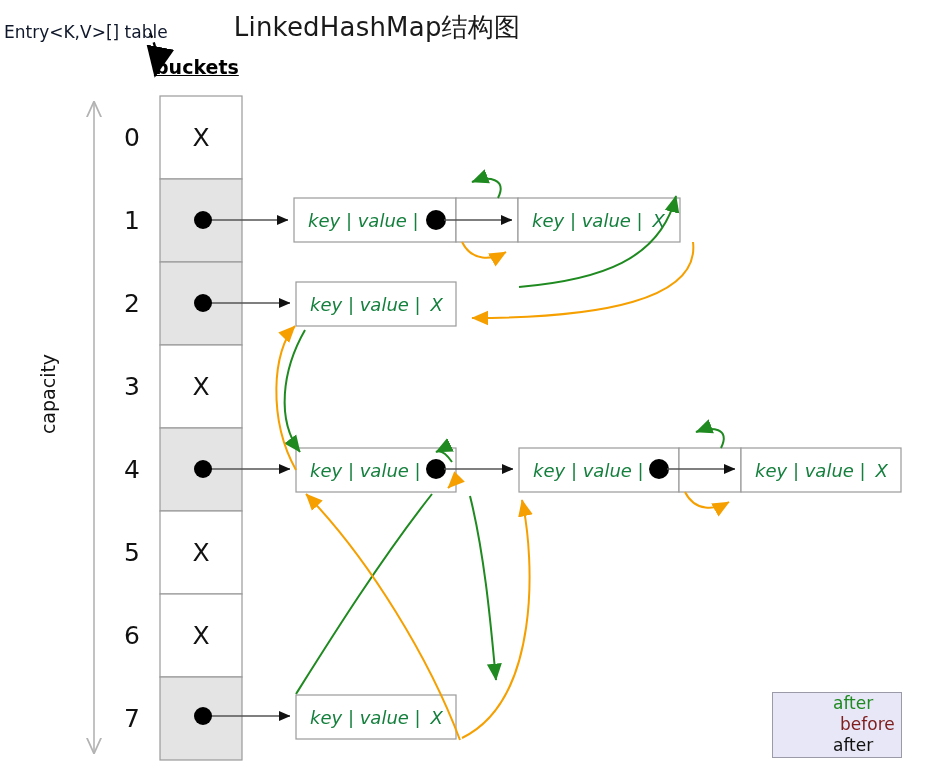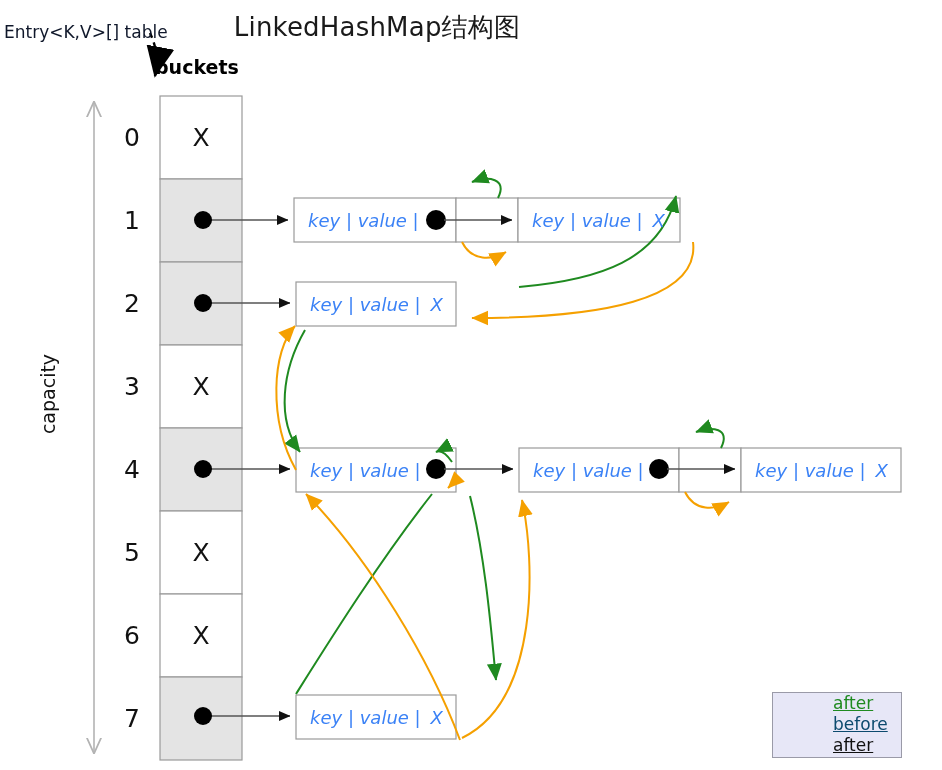--- a/index.html
+++ b/index.html
@@ -6,35 +6,35 @@
   body{width:942px;height:770px;position:relative;overflow:hidden;
        font-family:"DejaVu Sans","Liberation Sans",sans-serif;}
   #stage{position:absolute;left:0;top:0;width:942px;height:770px;}
   svg#canvas{position:absolute;left:0;top:0;width:942px;height:770px;}
 
   .ov{position:absolute;}
 
   #title{left:0;top:10px;width:754px;text-align:center;
          font-size:26px;color:#1a1a1a;letter-spacing:.2px;}
   #entry-label{left:4px;top:14px;font-size:17px;color:#0f172a;white-space:nowrap;margin-top:8px;}
-  #buckets-label{left:155px;top:56px;font-size:19px;font-weight:bold;color:#000;}
+  #buckets-label{left:155px;top:56px;font-size:19px;font-weight:bold;color:#000;text-decoration:underline;}
   #capacity-label{left:-12px;top:383px;width:120px;text-align:center;
         font-size:19px;color:#111;transform:rotate(-90deg);transform-origin:50% 50%;}
 
   .idx{position:absolute;width:36px;text-align:center;font-size:25px;color:#111;}
   .cellx{position:absolute;width:82px;text-align:center;font-size:25px;color:#111;}
 
-  .node-text{position:absolute;font-size:18px;font-style:italic;color:#3b82f6;
+  .node-text{position:absolute;font-size:18px;font-style:italic;color:#15803d;
              white-space:nowrap;}
 
   #legend{position:absolute;left:772px;top:692px;width:128px;height:64px;
           background:#e7e7f7;border:1px solid #9a9aa8;}
-  .lg-label{position:absolute;left:60px;font-size:17px;white-space:nowrap;text-decoration:underline;}
+  .lg-label{position:absolute;left:60px;font-size:17px;white-space:nowrap;}
   #lg-after{top:0px;color:#1f8a20;}
-  #lg-before{top:21px;color:#0c4a6e;}
+  #lg-before{top:21px;color:#7f1d1d;margin-left:7px;}
   #lg-next{top:42px;color:#111;}
 </style>
 </head>
 <body>
 
 <div id="stage">
 
   <svg id="canvas" viewBox="0 0 942 770" xmlns="http://www.w3.org/2000/svg">
     <defs>
       <marker id="mk-black" viewBox="0 0 10 10" refX="9.6" refY="5" markerWidth="9" markerHeight="9" orient="auto-start-reverse">

